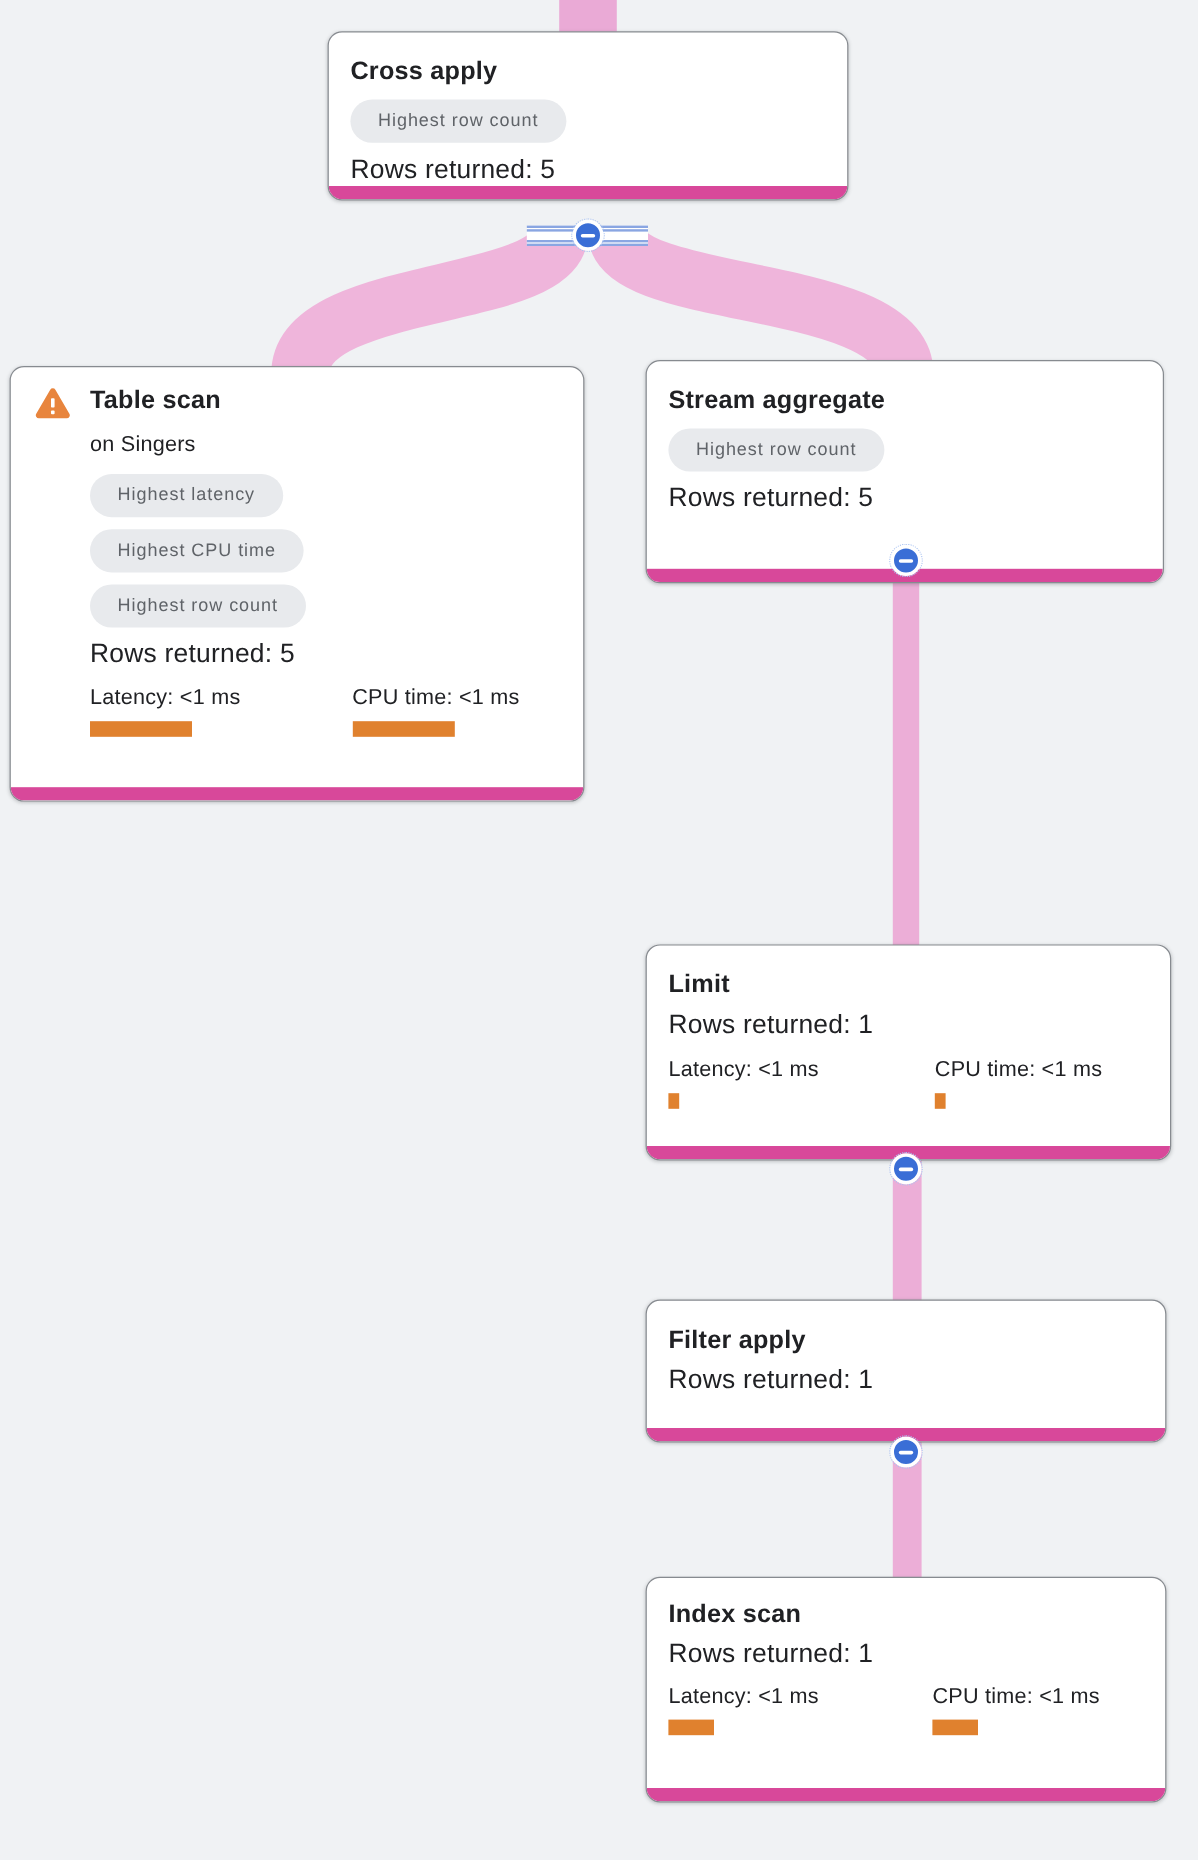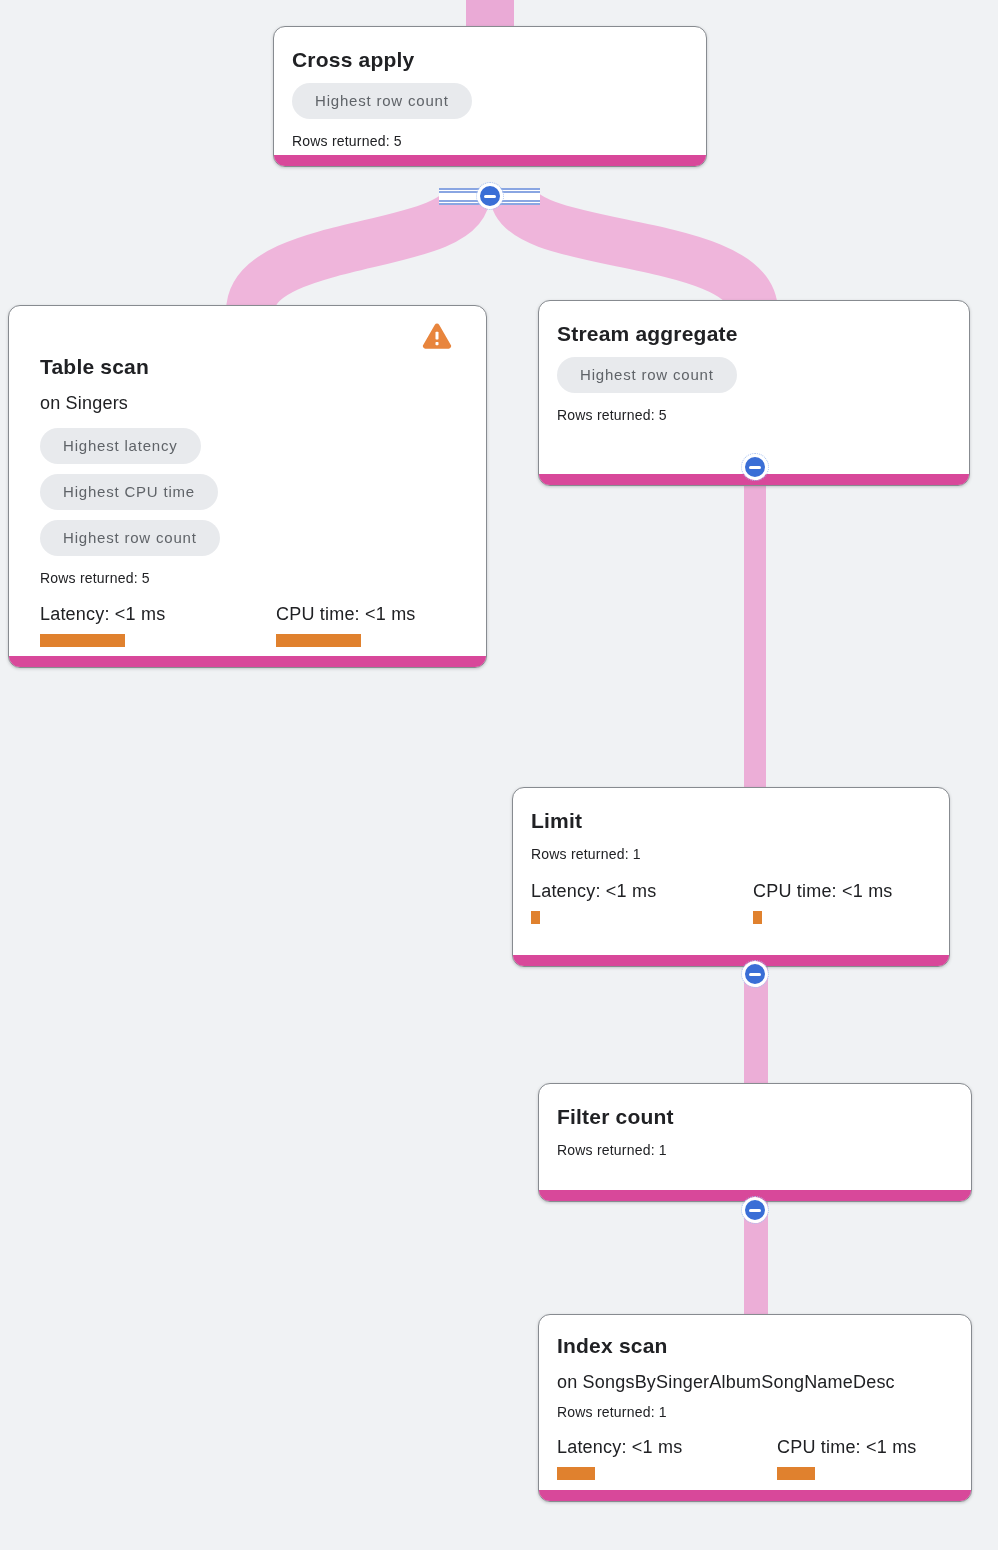--- a/index.html
+++ b/index.html
@@ -29,28 +29,28 @@
   }
   .node-sub{font-size:18px;line-height:22px;margin-top:12px;letter-spacing:.2px;color:#202124;}
   .node-note{font-size:18px;line-height:22px;margin-top:8px;letter-spacing:.2px;color:#80868b;}
   .badges{display:flex;flex-direction:column;align-items:flex-start;}
   .badge{
     display:inline-block;background:#e8eaed;color:#5f6368;
     font-size:15px;line-height:36px;height:36px;
     padding:0 23px;border-radius:18px;letter-spacing:.8px;
     margin-top:10px;white-space:nowrap;
   }
-  .rows{font-size:14px;line-height:22px;margin-top:11px;letter-spacing:.2px;color:#202124;}
+  .rows{font-size:22px;line-height:22px;margin-top:11px;letter-spacing:.2px;color:#202124;}
   .metrics{display:flex;margin-top:15px;gap:44px;}
   .metric{width:192px;}
   .metric-label{font-size:18px;line-height:21px;letter-spacing:.2px;color:#202124;}
   .metric-bar{height:13px;margin-top:9px;background:#e0812e;}
 
   
-  .with-icon{display:flex;align-items:flex-end;flex-direction:column;}
+  .with-icon{display:flex;align-items:flex-start;}
   .warn-wrap{width:30px;margin:2px 16px 0 2px;flex:none;}
   .icon-col-content{flex:1;min-width:0;}
   .with-icon .node-title{margin-top:0;}
 
   
   .junction-band{
     position:absolute;left:439px;top:188px;width:101px;height:17px;
     background:#fff;box-sizing:border-box;
     border-top:5px double #8aa6e2;border-bottom:5px double #8aa6e2;
     z-index:3;
@@ -143,21 +143,21 @@
       <span class="badge">Highest row count</span>
     </div>
     <div class="rows">Rows returned: 5</div>
   </div>
   <div class="accent-bar"></div>
 </div>
 <button class="collapse" style="left:742px;top:454px;">
   <span class="minus-glyph"></span>
 </button>
 
-<div class="node" style="left:512px;top:787px;width:438px;height:180px;">
+<div class="node" style="left:538px;top:787px;width:438px;height:180px;">
   <div class="node-pad">
     <div class="node-title">Limit</div>
     <div class="rows" style="margin-top:9px;">Rows returned: 1</div>
     <div class="metrics" style="margin-top:16px;">
       <div class="metric">
         <div class="metric-label">Latency: &lt;1 ms</div>
         <div class="metric-bar" style="width: 9px;"></div>
       </div>
       <div class="metric">
         <div class="metric-label">CPU time: &lt;1 ms</div>
@@ -166,33 +166,32 @@
     </div>
   </div>
   <div class="accent-bar"></div>
 </div>
 <button class="collapse" style="left:742px;top:961px;">
   <span class="minus-glyph"></span>
 </button>
 
 <div class="node" style="left:538px;top:1083px;width:434px;height:119px;">
   <div class="node-pad">
-    <div class="node-title">Filter count</div>
+    <div class="node-title">Filter apply</div>
     <div class="rows" style="margin-top:9px;">Rows returned: 1</div>
   </div>
   <div class="accent-bar"></div>
 </div>
 <button class="collapse" style="left:742px;top:1197px;">
   <span class="minus-glyph"></span>
 </button>
 
 <div class="node" style="left:538px;top:1314px;width:434px;height:188px;">
   <div class="node-pad" style="padding-top:18px;">
     <div class="node-title">Index scan</div>
-    <div class="node-sub">on SongsBySingerAlbumSongNameDesc</div>
     <div class="rows" style="margin-top:8px;">Rows returned: 1</div>
     <div class="metrics" style="margin-top:14px;">
       <div class="metric">
         <div class="metric-label">Latency: &lt;1 ms</div>
         <div class="metric-bar" style="width: 38px;"></div>
       </div>
       <div class="metric">
         <div class="metric-label">CPU time: &lt;1 ms</div>
         <div class="metric-bar" style="width: 38px;"></div>
       </div>

